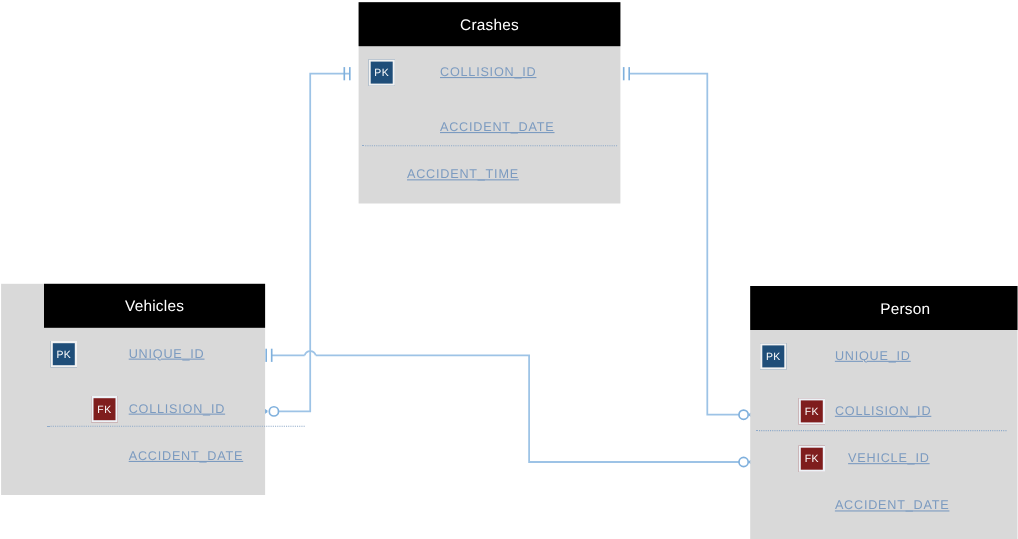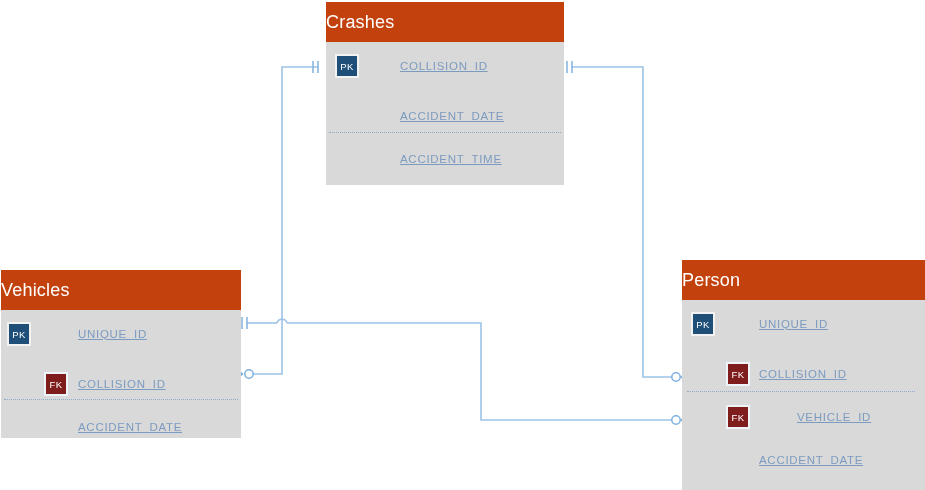--- a/index.html
+++ b/index.html
@@ -33,26 +33,26 @@
 
   
   .entity {
     position: absolute;
     z-index: 2;
     background: #d9d9d9;
     box-sizing: border-box;
   }
   .entity-header {
     height: 40px;
-    background: #c2410c;
+    background: #000000;
     color: #ffffff;
-    font-size: 18px;
+    font-size: 14px;
     display: flex;
     align-items: center;
-    justify-content: flex-start;
+    justify-content: center;
     letter-spacing: .2px;
     box-sizing: border-box;
   }
   .entity-body {
     position: relative;
     box-sizing: border-box;
   }
 
   .attr-row {
     position: relative;
@@ -95,21 +95,21 @@
     left: 0;
     height: 0;
     border-top: 1px dotted #8faac9;
   }
 
   
   #entity-crashes {
     left: 326px; top: 2px; width: 238px; height: 183px;
   }
   #entity-vehicles {
-    left: 1px; top: 270px; width: 240px; height: 168px;
+    left: 1px; top: 258px; width: 240px; height: 192px; padding-left: 39px;
   }
   #entity-person {
     left: 682px; top: 260px; width: 282px; height: 230px;
   }
 </style>
 </head>
 <body>
 
 <div id="canvas">
 
@@ -167,21 +167,21 @@
         <span class="attr-label" style="margin-left:74px;">COLLISION_ID</span>
       </div>
 
       <div class="divider" style="top:90px; left:3px; width:232px;"></div>
 
       <div class="attr-row" style="height:43px; margin-top:5px;">
         <span class="attr-label" style="margin-left:74px;">ACCIDENT_DATE</span>
       </div>
 
       <div class="attr-row">
-        <span class="attr-label" style="margin-left:74px;">ACCIDENT_TIME</span>
+        <span class="attr-label" style="margin-left:44px;">ACCIDENT_TIME</span>
       </div>
 
     </div>
   </div>
 
   <div class="entity" id="entity-vehicles">
     <div class="entity-header">
       <span>Vehicles</span>
     </div>
     <div class="entity-body">
@@ -218,21 +218,21 @@
 
       <div class="divider" style="top:91px; left:5px; width:228px;"></div>
 
       <div class="attr-row" style="height:43px; margin-top:5px;">
         <span class="badge fk" style="left:44px; top:10px;">FK</span>
         <span class="attr-label" style="margin-left:77px;">COLLISION_ID</span>
       </div>
 
       <div class="attr-row">
         <span class="badge fk" style="left:44px; top:10px;">FK</span>
-        <span class="attr-label" style="margin-left:115px;">VEHICLE_ID</span>
+        <span class="attr-label" style="margin-left:89px;">VEHICLE_ID</span>
       </div>
 
       <div class="attr-row">
         <span class="attr-label" style="margin-left:77px;">ACCIDENT_DATE</span>
       </div>
 
     </div>
   </div>
 
 </div>

